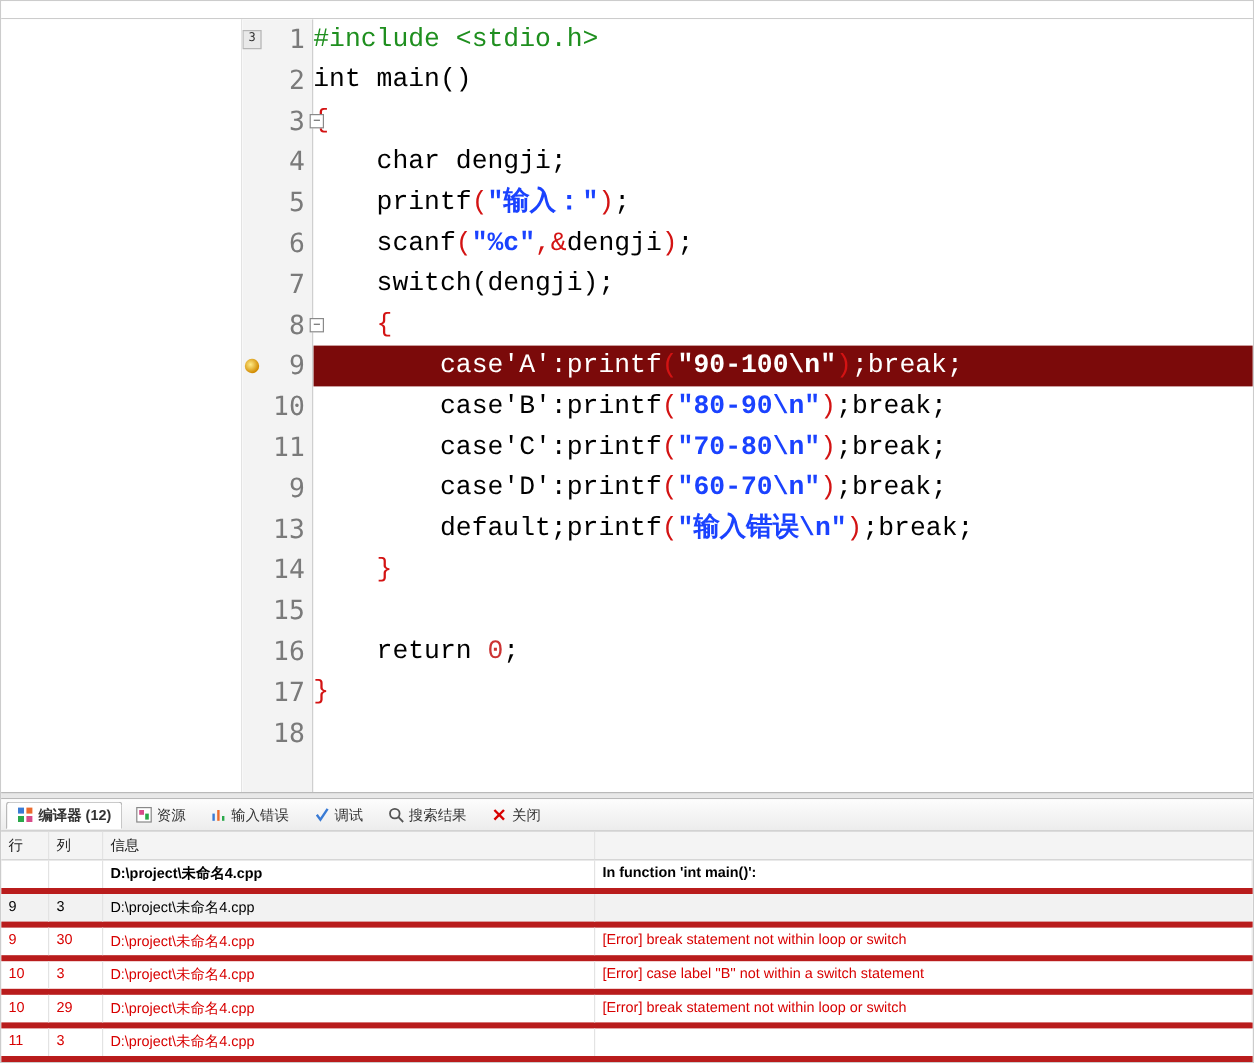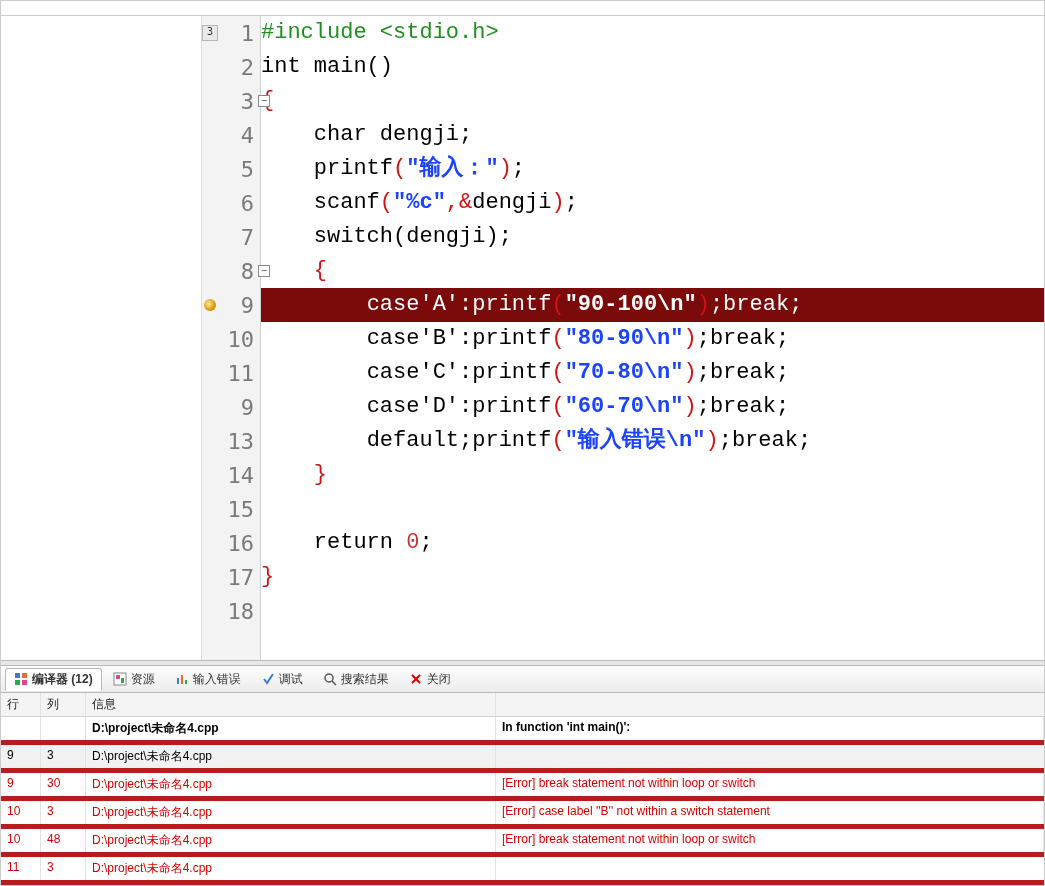--- a/index.html
+++ b/index.html
@@ -161,21 +161,21 @@
           <div>[Error] break statement not within loop or switch</div>
         </div>
         <div class="msg-row err">
           <div>10</div>
           <div>3</div>
           <div>D:\project\未命名4.cpp</div>
           <div>[Error] case label ''B'' not within a switch statement</div>
         </div>
         <div class="msg-row err">
           <div>10</div>
-          <div>48</div>
+          <div>29</div>
           <div>D:\project\未命名4.cpp</div>
           <div>[Error] break statement not within loop or switch</div>
         </div>
         <div class="msg-row err">
           <div>11</div>
           <div>3</div>
           <div>D:\project\未命名4.cpp</div>
         </div>
       </div>
   </div>

